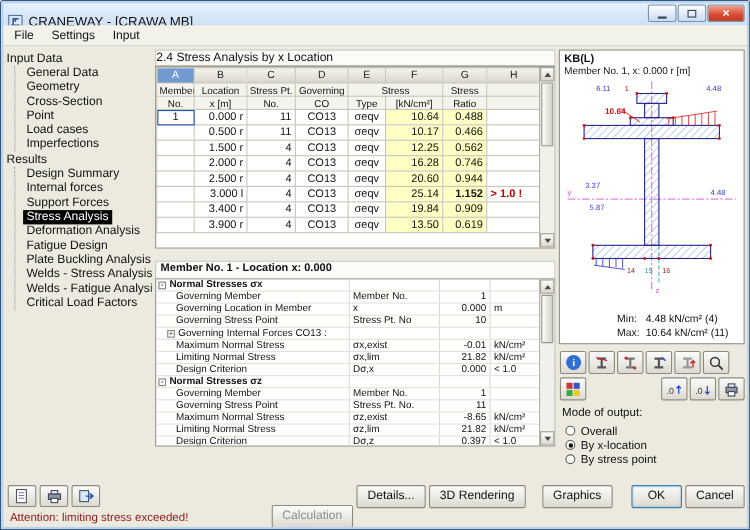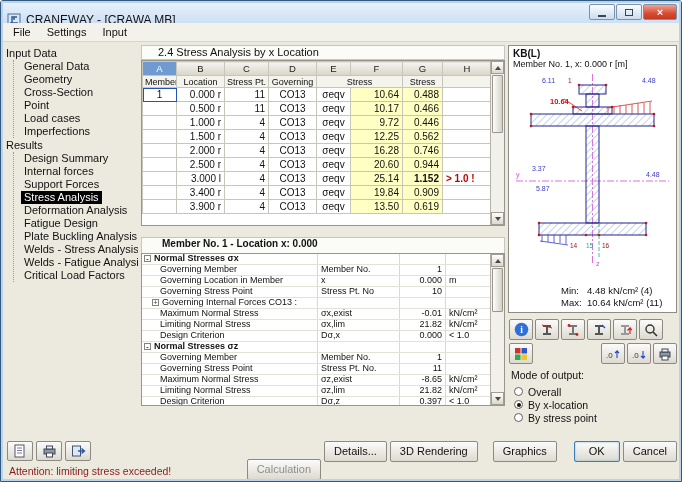--- a/index.html
+++ b/index.html
@@ -19,21 +19,21 @@
   
   .menubar{position:absolute;left:0;top:22px;width:100%;height:19px;background:#f2f1ea;border-bottom:1px solid #d8d6ca;display:flex;align-items:center;padding-left:4px;box-sizing:border-box;}
   .menu-item{font-size:11px;padding:4px 8px;color:#111;}
   
   .sidebar{position:absolute;left:5px;top:46px;width:132px;bottom:50px;font-size:11px;color:#111;overflow:hidden;}
   .tree-root{height:13px;line-height:13px;white-space:nowrap;}
   .tree-children{margin-left:7px;border-left:1px dotted #9a9a9a;padding-left:7px;margin-bottom:1px;}
   .tree-item{height:13px;line-height:13px;padding:0 3px;white-space:nowrap;width:max-content;}
   .tree-item.selected{background:#000000;color:#fff;}
   
-  .section-header{position:absolute;left:140px;top:44px;width:364px;height:15px;background:#fbfbf7;border:1px solid #c8c6ba;box-sizing:border-box;font-size:11px;line-height:13px;padding-left:16px;color:#111;}
+  .section-header{position:absolute;left:140px;top:44px;width:364px;height:15px;background:#fbfbf7;border:1px solid #c8c6ba;box-sizing:border-box;font-size:11px;line-height:13px;padding-left:0;color:#111;}
   .table-wrap{position:absolute;left:140px;top:59px;width:364px;height:166px;background:#fff;border:1px solid #98968c;box-sizing:border-box;}
   table.grid{border-collapse:collapse;table-layout:fixed;width:349px;}
   table.grid th,table.grid td{border:1px solid #c8c6ba;overflow:hidden;white-space:nowrap;box-sizing:border-box;}
   tr.letters th{height:13px;background:linear-gradient(#f4f3ee,#d8d5ca);font-size:9.5px;font-weight:normal;color:#222;}
   tr.letters th.sel{background:#6f9bd0;color:#fff;}
   tr.hd th{height:12px;background:#f4f3ec;font-size:9px;font-weight:normal;color:#111;padding:0 2px;}
   tbody td{height:14px;font-size:10px;padding:0 3px;background:#fff;color:#111;}
   tbody td.yellow{background:#ffffc4;}
   tbody td.num{text-align:right;}
   tbody td.ctr{text-align:center;}
@@ -43,21 +43,21 @@
   tbody td.alert{color:#c00000;font-weight:bold;}
   
   .vscroll{position:absolute;top:0;right:0;width:14px;height:100%;background:#f1f0ea;border-left:1px solid #b4b1a6;box-sizing:border-box;}
   .sb-btn{position:absolute;left:0;width:13px;height:13px;background:linear-gradient(#fdfdfc,#dbd8cd);border:1px solid #a09d92;box-sizing:border-box;display:flex;align-items:center;justify-content:center;}
   .sb-btn.up{top:0;}
   .sb-btn.down{bottom:0;}
   .tri-up{width:0;height:0;border-left:3px solid transparent;border-right:3px solid transparent;border-bottom:4px solid #4a4a42;}
   .tri-down{width:0;height:0;border-left:3px solid transparent;border-right:3px solid transparent;border-top:4px solid #4a4a42;}
   .sb-thumb{position:absolute;left:1px;width:11px;background:linear-gradient(90deg,#fdfdfd,#d3d1c6);border:1px solid #98968c;border-radius:1px;box-sizing:border-box;}
   
-  .details-header{position:absolute;left:140px;top:236px;width:364px;height:24px;background:#fbfbf7;border:1px solid #c8c6ba;box-sizing:border-box;font-size:10px;font-weight:bold;line-height:12px;padding-left:20px;color:#111;}
+  .details-header{position:absolute;left:140px;top:236px;width:364px;height:24px;background:#fbfbf7;border:1px solid #c8c6ba;box-sizing:border-box;font-size:10px;font-weight:bold;line-height:12px;padding-left:4px;color:#111;}
   .details-wrap{position:absolute;left:140px;top:252px;width:364px;height:153px;background:#fff;border:1px solid #98968c;box-sizing:border-box;}
   .details-grid{position:absolute;left:0;top:0;width:349px;height:100%;overflow:hidden;}
   .d-row{display:flex;height:10px;line-height:9px;font-size:9px;border-bottom:1px solid #e3e1d8;color:#111;}
   .d-label{flex:0 0 176px;padding-left:18px;border-right:1px solid #dcdad0;box-sizing:border-box;overflow:hidden;white-space:nowrap;}
   .d-sym{flex:0 0 82px;padding-left:3px;border-right:1px solid #dcdad0;box-sizing:border-box;overflow:hidden;white-space:nowrap;}
   .d-val{flex:0 0 46px;text-align:right;padding-right:3px;border-right:1px solid #dcdad0;box-sizing:border-box;}
   .d-unit{flex:1;padding-left:3px;overflow:hidden;white-space:nowrap;}
   .d-row.section .d-label{font-weight:bold;padding-left:2px;}
   .d-row.subsection .d-label{padding-left:10px;}
   .expand{display:inline-block;width:7px;height:7px;border:1px solid #848478;background:#fff;font-size:7px;line-height:5px;text-align:center;margin-right:3px;vertical-align:0px;box-sizing:border-box;color:#333;}
@@ -171,50 +171,50 @@
           </tr>
         <tr class="hd">
           <th>Member</th>
           <th>Location</th>
           <th>Stress Pt.</th>
           <th>Governing</th>
           <th colspan="2">Stress</th>
           <th>Stress</th>
           <th></th>
         </tr>
+        <tr class="hd">
+          <th>No.</th>
+          <th>x [m]</th>
+          <th>No.</th>
+          <th>CO</th>
+          <th>Type</th>
+          <th>[kN/cm²]</th>
+          <th>Ratio</th>
+          <th></th>
+        </tr>
       </thead>
       <tbody id="table-body">
           <tr>
             <td class="ctr current">1</td>
             <td class="num">0.000 r</td>
             <td class="num">11</td>
             <td class="ctr">CO13</td>
             <td class="ctr">σeqv</td>
             <td class="num yellow">10.64</td>
             <td class="num yellow">0.488</td>
             <td class="hleft"></td>
           </tr>
           <tr>
             <td class="ctr"></td>
             <td class="num">0.500 r</td>
             <td class="num">11</td>
             <td class="ctr">CO13</td>
             <td class="ctr">σeqv</td>
             <td class="num yellow">10.17</td>
             <td class="num yellow">0.466</td>
-            <td class="hleft"></td>
-          </tr>
-          <tr>
-            <td class="ctr"></td>
-            <td class="num">1.000 r</td>
-            <td class="num">4</td>
-            <td class="ctr">CO13</td>
-            <td class="ctr">σeqv</td>
-            <td class="num yellow">9.72</td>
-            <td class="num yellow">0.446</td>
             <td class="hleft"></td>
           </tr>
           <tr>
             <td class="ctr"></td>
             <td class="num">1.500 r</td>
             <td class="num">4</td>
             <td class="ctr">CO13</td>
             <td class="ctr">σeqv</td>
             <td class="num yellow">12.25</td>
             <td class="num yellow">0.562</td>

